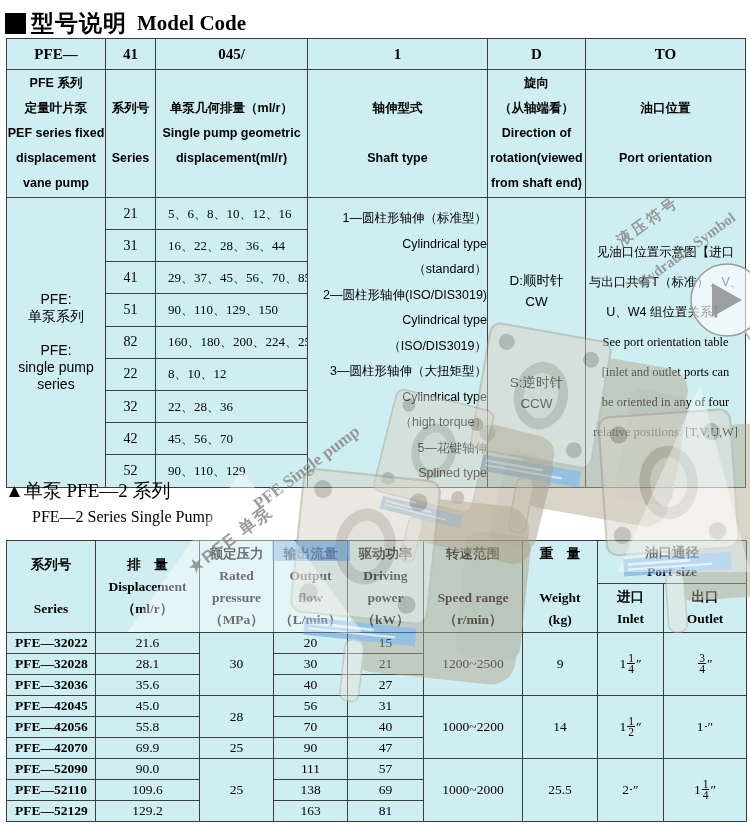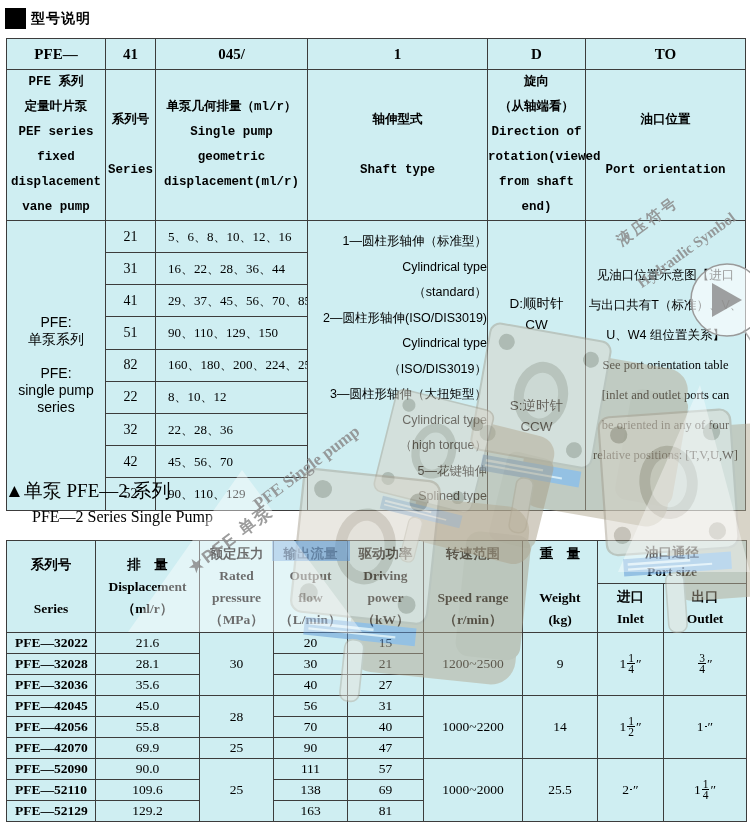--- a/index.html
+++ b/index.html
@@ -4,33 +4,33 @@
 <style>
   html,body{margin:0;padding:0}
   body{
     width:750px;height:824px;position:relative;overflow:hidden;
     background:#ffffff;color:#000;
     font-family:"Liberation Sans",sans-serif;
   }
   
   .title{position:absolute;top:8px;left:5px;display:flex;align-items:center;z-index:2}
   .title .sq{width:21px;height:21px;background:#000;margin-right:5px}
-  .title .zh{font-size:14px;font-weight:bold;letter-spacing:1px}
+  .title .zh{font-size:23px;font-weight:bold;letter-spacing:1px}
   .title .en{font-size:21px;font-weight:bold;font-family:"Liberation Serif",serif;margin-left:10px}
 
   
   table{border-collapse:collapse;position:absolute;table-layout:fixed;background:#cfeef2;z-index:1}
   td{border:1px solid #3c3c3c;text-align:center;vertical-align:middle;padding:0}
   .pre{white-space:pre-line}
 
   
   .t1{left:6px;top:38px;width:739px;height:440px}
   .t1 .r-code td{height:30px;font-family:"Liberation Serif",serif;font-weight:bold;font-size:15px}
   .t1 .r-desc td{height:127px;font-size:12.5px;line-height:25px;font-weight:bold;
-                 font-family:Liberation Mono, monospace}
+                 font-family:Liberation Sans, sans-serif}
   .t1 .sernum{font-family:"Liberation Serif",serif;font-size:14px}
   .t1 .disp{text-align:left;padding-left:12px;font-family:"Liberation Serif",serif;
             font-size:13px;white-space:nowrap;overflow:hidden}
   .t1 .series-label{font-size:14px;line-height:17px}
   .t1 .shaft{text-align:right;padding-left:10px;font-size:12.5px;line-height:25.5px;
              vertical-align:top;padding-top:8px;overflow:hidden}
   .t1 .dir div{line-height:21px;font-size:13.5px}
   .t1 .dir .cw{margin-bottom:60px}
   .t1 .port div{line-height:30px;font-size:12.5px}
   .t1 .port .zh{margin-bottom:0}
@@ -68,20 +68,21 @@
   #wm-pen{left:243px;top:458px;font-size:17px;transform:rotate(-37deg);
           font-family:"Liberation Serif",serif}
   #wm-pzh{left:180px;top:528px;font-size:17px;letter-spacing:2px;transform:rotate(-37deg)}
 </style>
 </head>
 <body>
 
 <div class="title">
   <span class="sq"></span>
   <span class="zh">型号说明</span>
+  <span class="en">Model Code</span>
 </div>
 
 <table class="t1">
   <colgroup>
     <col style="width:99px">
       <col style="width:50px">
       <col style="width:152px">
     <col style="width:180px">
       <col style="width:98px">
       <col style="width:160px">

